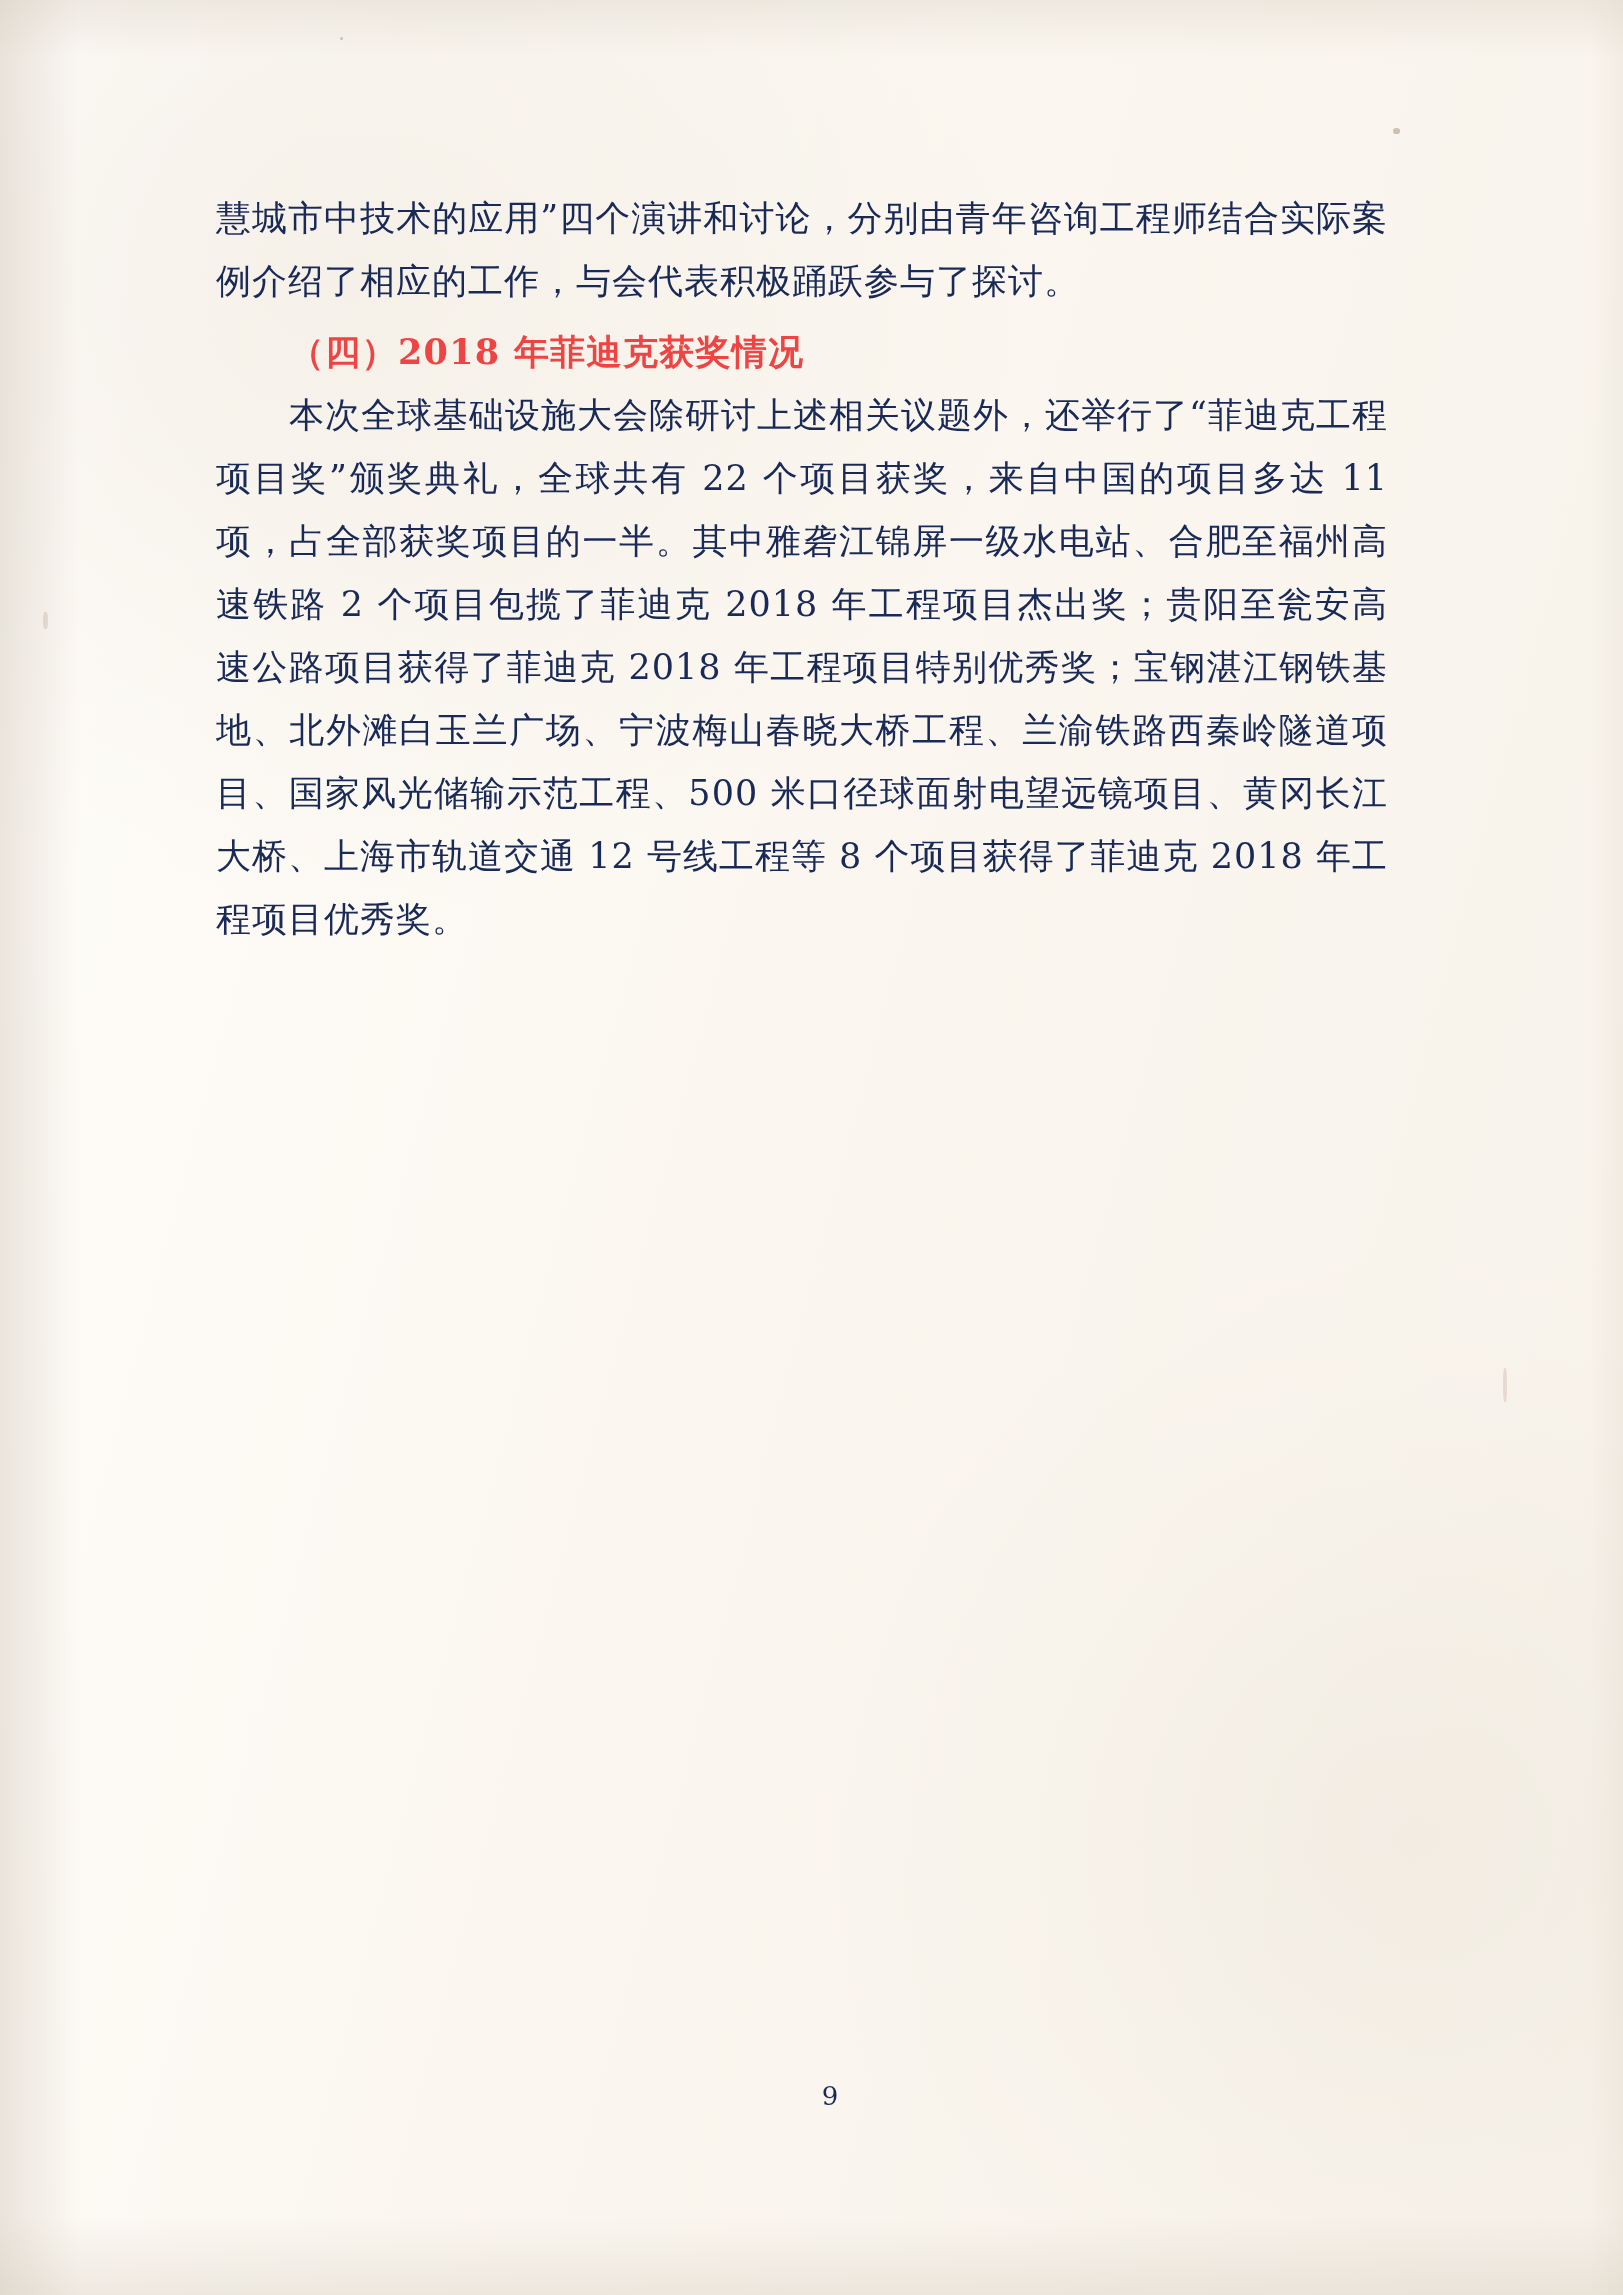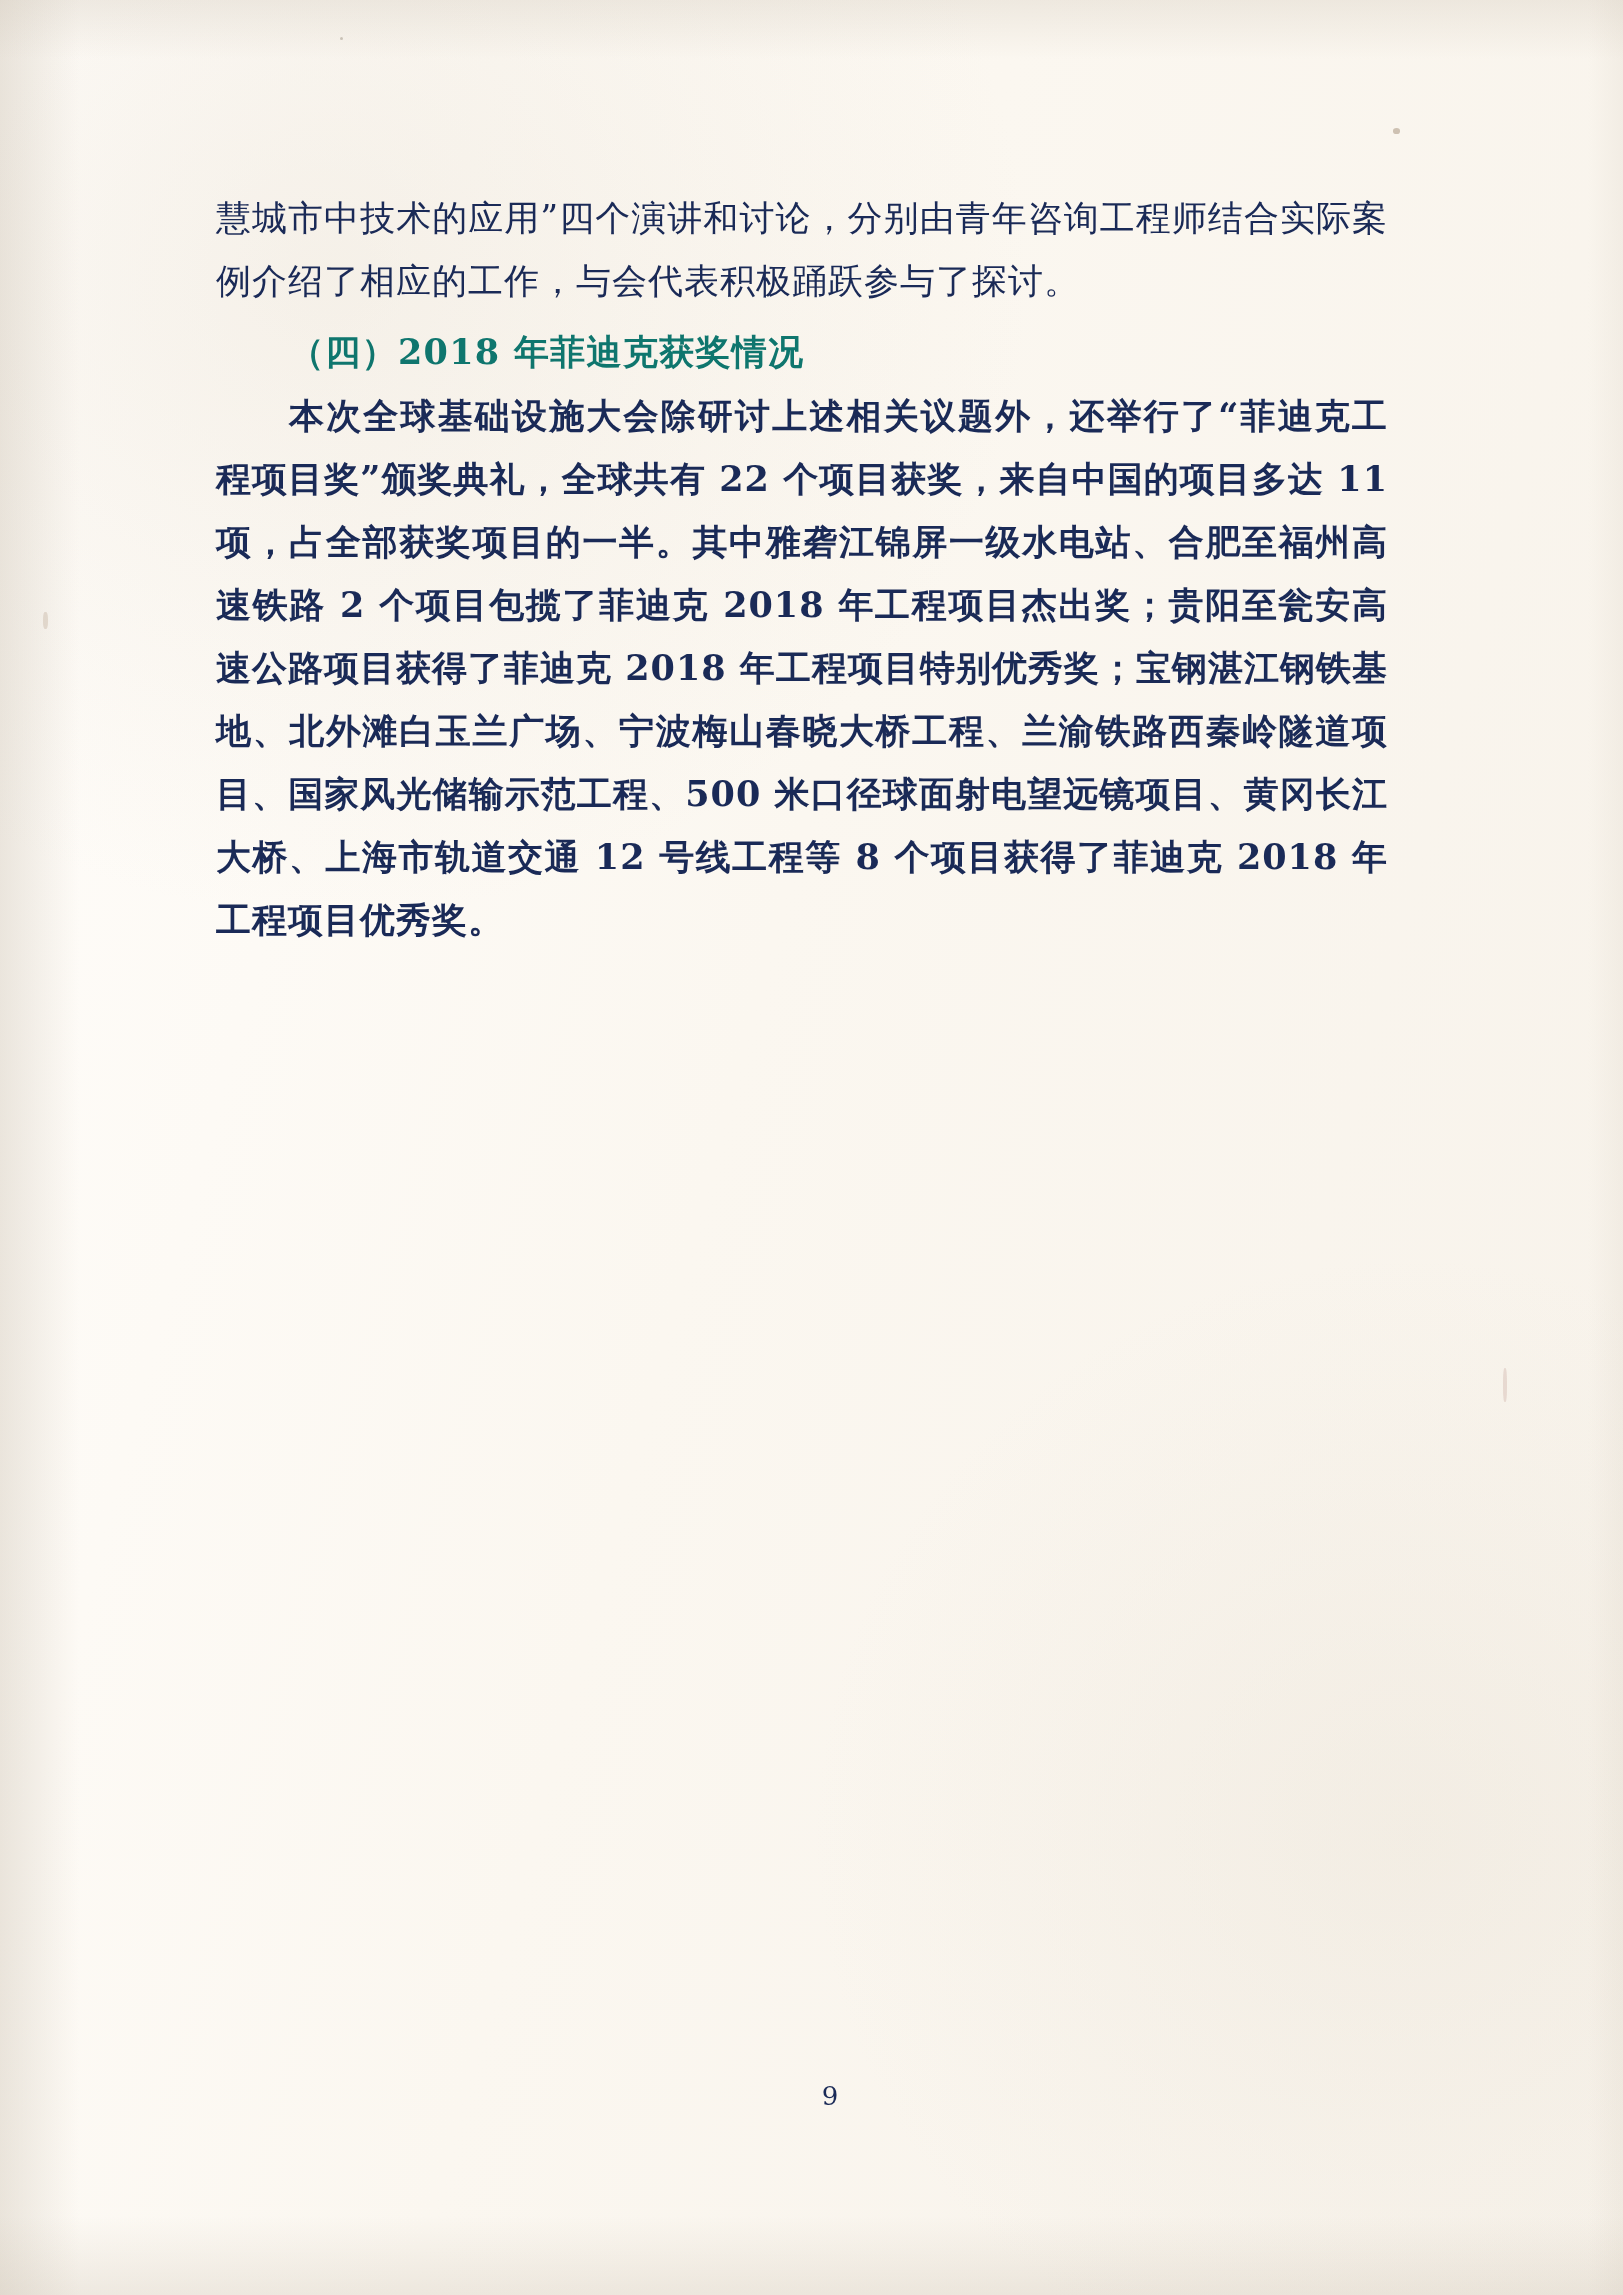--- a/index.html
+++ b/index.html
@@ -65,24 +65,23 @@
     font-size: 35px;
     line-height: 63px;
     letter-spacing: 1px;
     text-align: justify;
     text-justify: inter-ideograph;
     margin: 0 0 3.9px 0;
     font-family: "DejaVu Serif", "Liberation Serif", serif;
   }
   .para.indent {
     text-indent: 73px;
-    font-weight: bold;
   }
   .heading {
-    color: #0f766e;
+    color: #ef4444;
     font-size: 35px;
     line-height: 63px;
     font-weight: bold;
     letter-spacing: 1.3px;
     margin: 6.5px 0 1.3px 0;
     text-indent: 73px;
     font-family: "DejaVu Serif", "Liberation Serif", serif;
   }
   .page-number {
     position: absolute;

